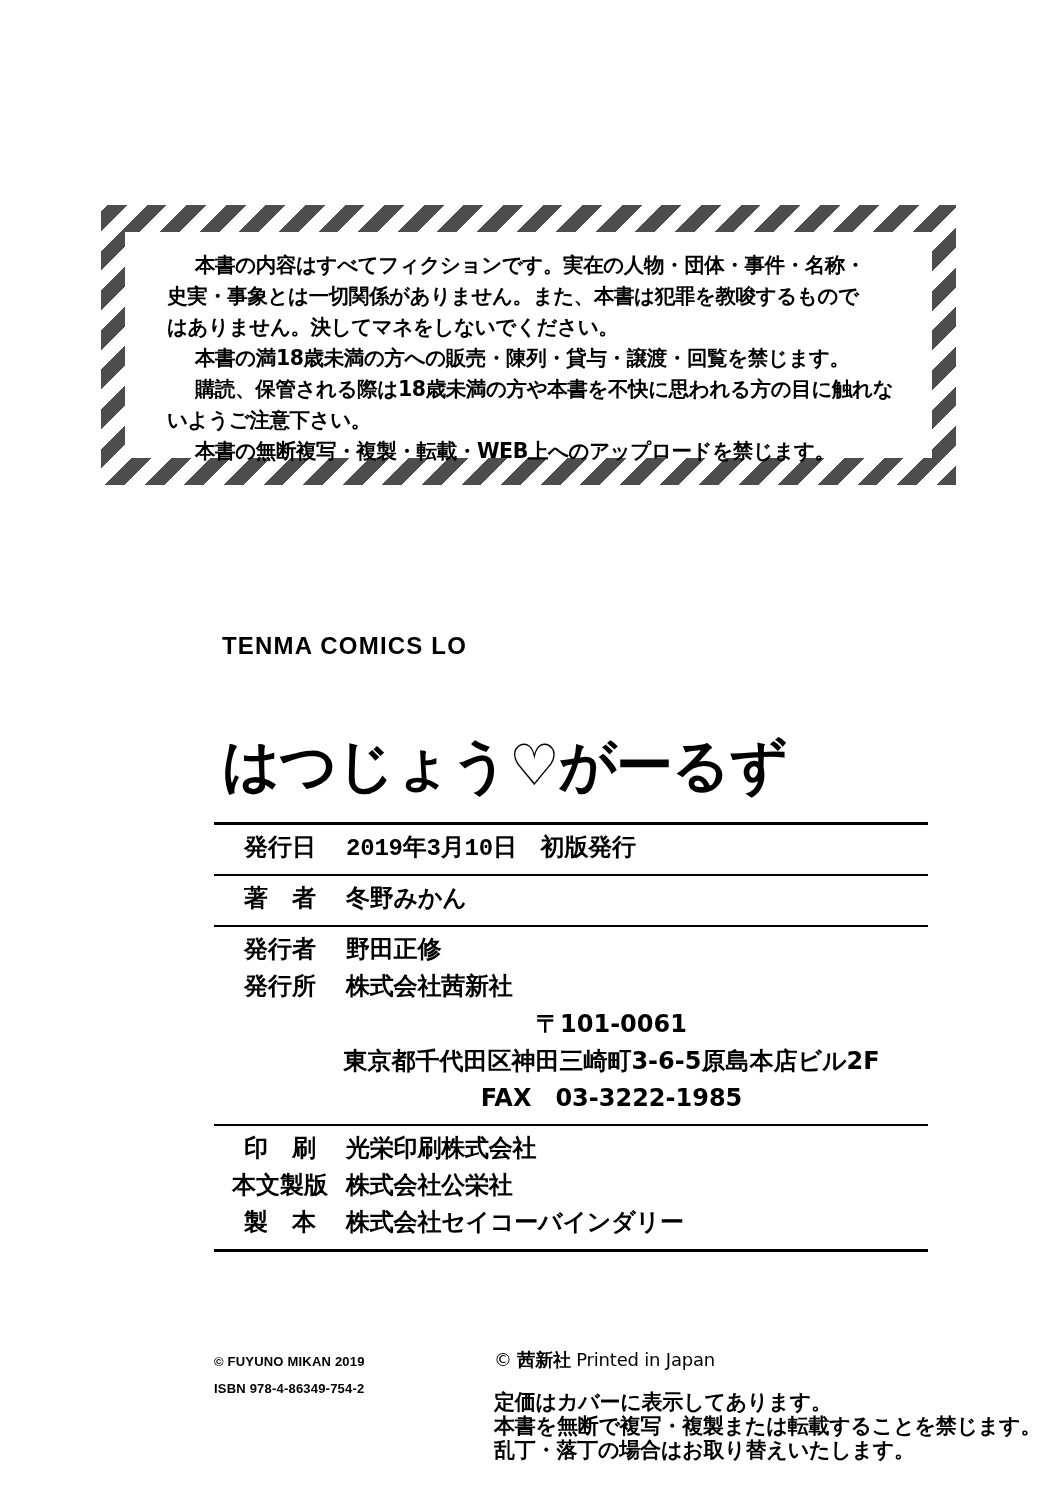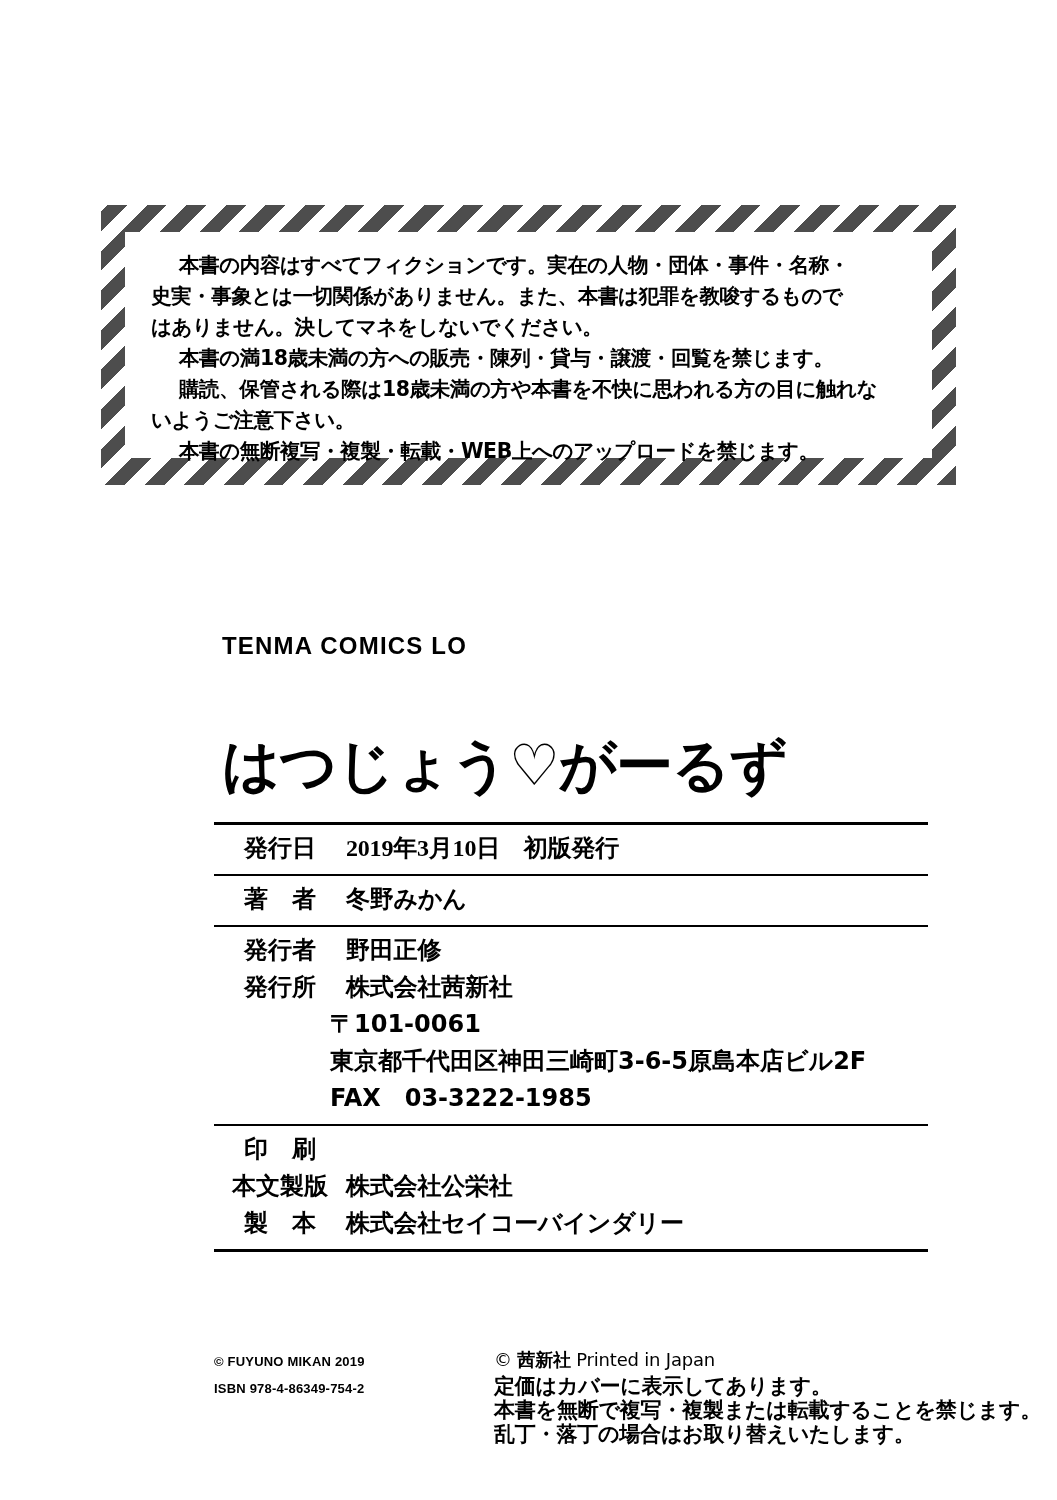--- a/index.html
+++ b/index.html
@@ -41,20 +41,21 @@
     box-sizing: border-box;
     padding: 18px 26px 10px 26px;
   }
   .notice-line {
     font-size: 20.5px;
     line-height: 31px;
     letter-spacing: -0.4px;
     white-space: nowrap;
     font-weight: 700;
     font-family: "DejaVu Sans", "Liberation Sans", sans-serif;
+    margin-left: 16px;
   }
   .indent { text-indent: 28px; }
 
   
   .imprint {
     position: absolute;
     left: 0;
     top: 600px;
     width: 1057px;
   }
@@ -87,21 +88,21 @@
   .rule {
     height: 3px;
     background: #000;
     width: 100%;
   }
   .rule.thin { height: 2px; }
 
   .row {
     display: flex;
     align-items: flex-start;
-    font-family: Liberation Serif, serif;
+    font-family: Liberation Mono, monospace;
   }
   .row .lbl {
     width: 132px;
     flex: 0 0 132px;
     font-size: 24px;
     font-weight: 700;
     line-height: 37px;
     letter-spacing: 0px;
     text-align: center;
   }
@@ -111,23 +112,24 @@
     line-height: 37px;
     letter-spacing: -0.2px;
     white-space: nowrap;
     text-align: center;
   }
   .sect { padding: 5px 0 7px 0; }
   .sub {
     font-size: 24px;
     font-weight: 700;
     line-height: 37px;
-    margin-left: 116px;
-    white-space: nowrap;
-    font-family: "DejaVu Sans", "Liberation Sans", sans-serif;
+    margin-left: 81px;
+    white-space: nowrap;
+    font-family: "DejaVu Sans", "Liberation Sans", sans-serif;
+    text-align: center;
   }
 
   
   .footer {
     position: absolute;
     left: 214px;
     top: 1348px;
     width: 714px;
     display: flex;
   }
@@ -146,21 +148,21 @@
     font-size: 21px;
     line-height: 24px;
     font-weight: 700;
     letter-spacing: -0.2px;
     white-space: nowrap;
     font-family: "DejaVu Sans", "Liberation Sans", sans-serif;
   }
   .foot-right .first {
     font-size: 18px;
     font-weight: 400;
-    margin-bottom: 2px;
+    margin-bottom: 18px;
   }
   .foot-right .first b { font-weight: 700; }
 </style>
 </head>
 <body>
 
 <div class="notice-wrap">
   <div class="notice-inner">
     <div class="notice-line indent">本書の内容はすべてフィクションです。実在の人物・団体・事件・名称・</div>
     <div class="notice-line">史実・事象とは一切関係がありません。また、本書は犯罪を教唆するもので</div>
@@ -210,20 +212,21 @@
       <div class="sub">〒101-0061</div>
       <div class="sub">東京都千代田区神田三崎町3-6-5原島本店ビル2F</div>
       <div class="sub">FAX　03-3222-1985</div>
     </div>
 
     <div class="rule thin"></div>
 
     <div class="sect">
       <div class="row">
         <div class="lbl">印　刷</div>
+        <div class="val">光栄印刷株式会社</div>
       </div>
       <div class="row">
         <div class="lbl">本文製版</div>
         <div class="val">株式会社公栄社</div>
       </div>
       <div class="row">
         <div class="lbl">製　本</div>
         <div class="val">株式会社セイコーバインダリー</div>
       </div>
     </div>

